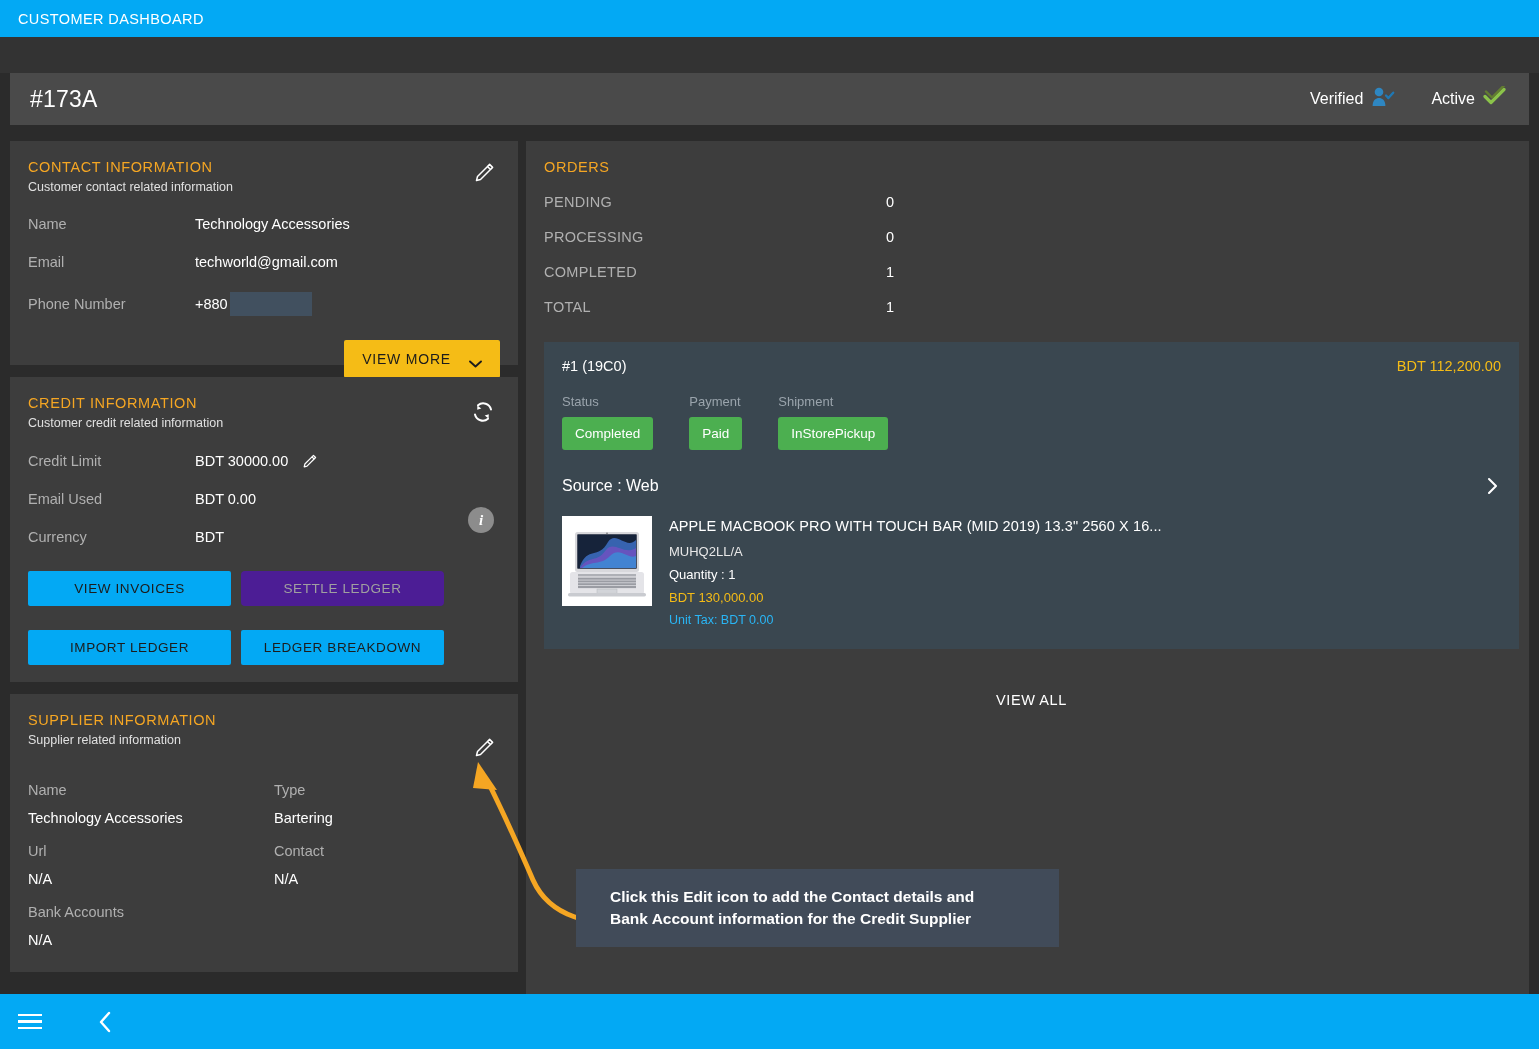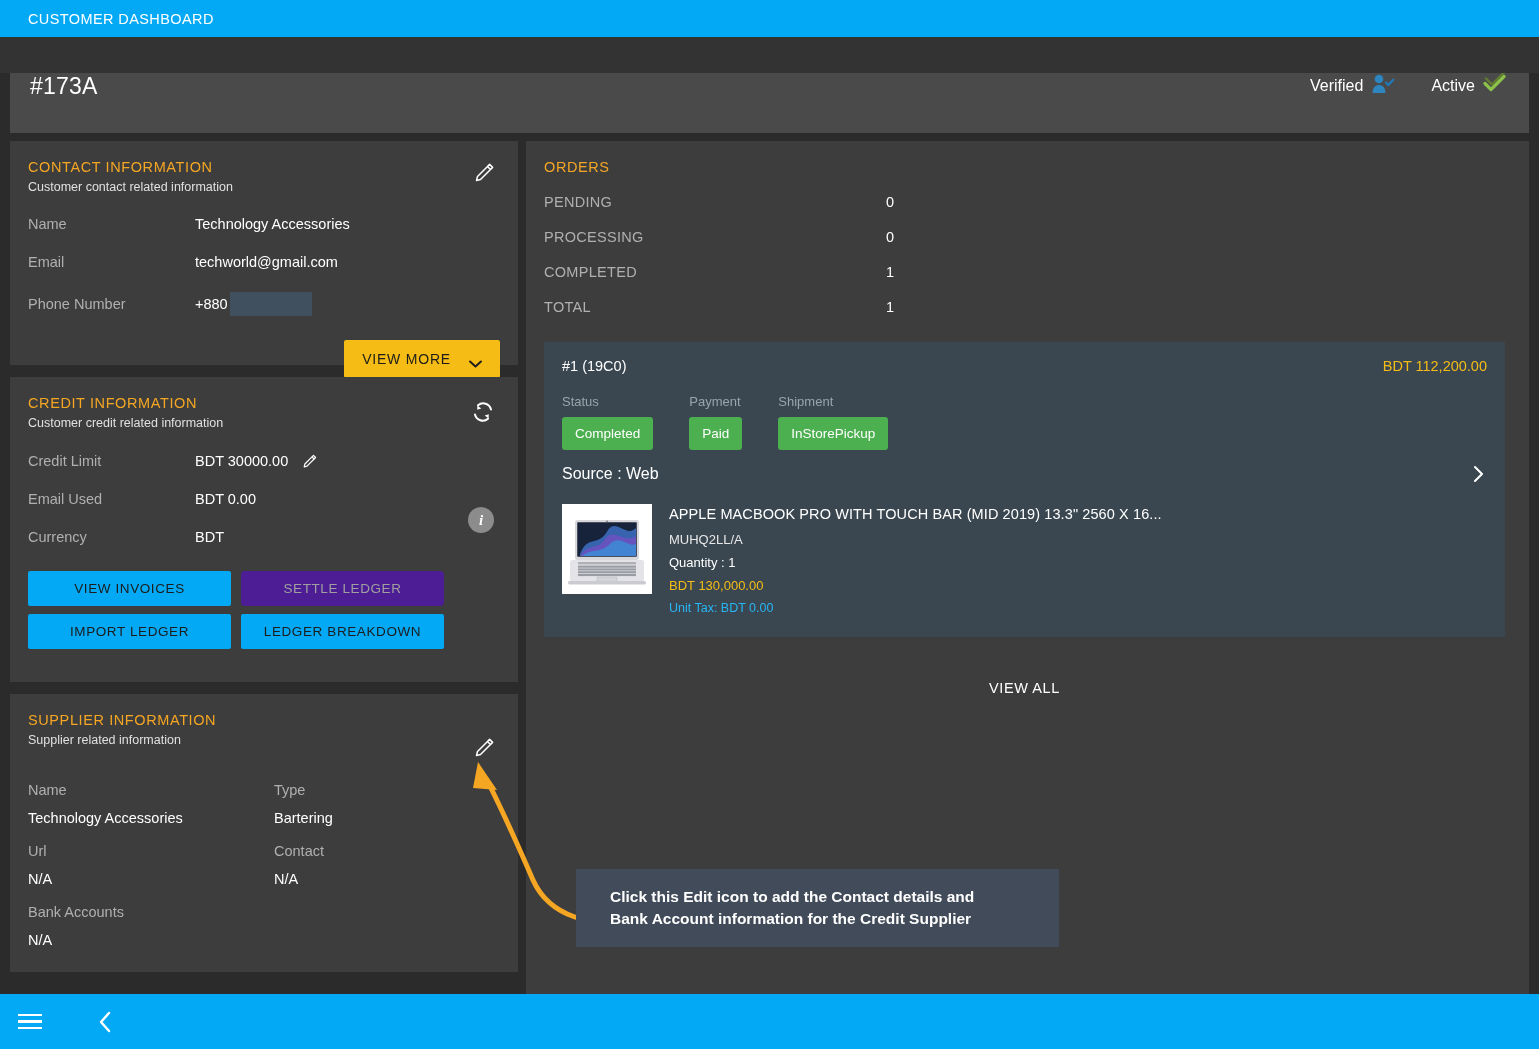--- a/index.html
+++ b/index.html
@@ -19,37 +19,37 @@
   .topbar {
     position: absolute; top: 0; left: 0;
     width: 1539px; height: 37px;
     background: #03a9f4;
     display: flex; align-items: center;
   }
   .topbar-title {
     color: #ffffff;
     font-size: 14.5px;
     letter-spacing: .4px;
-    padding-left: 28px;
+    padding-left: 18px;
   }
 
   
   .header-strip {
     position: absolute; top: 37px; left: 0;
     width: 1539px; height: 36px;
     background: #333333;
   }
 
   
   .id-banner {
     position: absolute;
     top: 73px; left: 10px;
-    width: 1519px; height: 60px;
+    width: 1519px; height: 52px;
     background: #4a4a4a;
-    display: flex; align-items: flex-start;
+    display: flex; align-items: center;
     padding: 0 20px;
   }
   .id-banner .cust-id {
     color: #ffffff;
     font-size: 23px;
     font-weight: 400;
     letter-spacing: .2px;
   }
   .id-banner .spacer { flex: 1; }
   .status-group {
@@ -177,21 +177,21 @@
     margin-left: 13px;
     width: 17px; height: 17px;
     cursor: pointer;
     position: relative; top: 1px;
   }
 
   .btn-grid {
     margin-top: 26px;
     display: grid;
     grid-template-columns: 203px 203px;
-    gap: 8px 10px;
+    gap: 24px 10px;
   }
   .btn-blue, .btn-disabled {
     height: 35px;
     border: none;
     font-family: inherit;
     font-size: 13.5px;
     letter-spacing: .6px;
     display: flex; align-items: center; justify-content: center;
     border-radius: 2px;
     cursor: pointer;
@@ -213,21 +213,21 @@
   }
   .sup-value {
     color: #ffffff;
     font-size: 14.5px;
     padding-top: 12px;
   }
 
   
   .orders-panel {
     background: #3d3d3d;
-    padding: 18px 24px 0 18px;
+    padding: 18px 10px 0 18px;
     min-height: 853px;
     position: relative;
   }
   .orders-title {
     color: #f5a623;
     font-size: 14.5px;
     letter-spacing: .6px;
   }
   .order-stat {
     display: flex;
@@ -273,21 +273,21 @@
     color: #ffffff;
     font-size: 13.5px;
     border-radius: 3px;
     padding: 9px 13px;
     display: inline-block;
     text-align: left;
     white-space: nowrap;
   }
   .oc-source-row {
     display: flex; align-items: center;
-    margin-top: 14px;
+    margin-top: 26px;
   }
   .oc-source {
     color: #ffffff;
     font-size: 16px;
   }
   .chev-right {
     margin-left: auto;
     width: 16px; height: 20px;
     cursor: pointer;
   }

